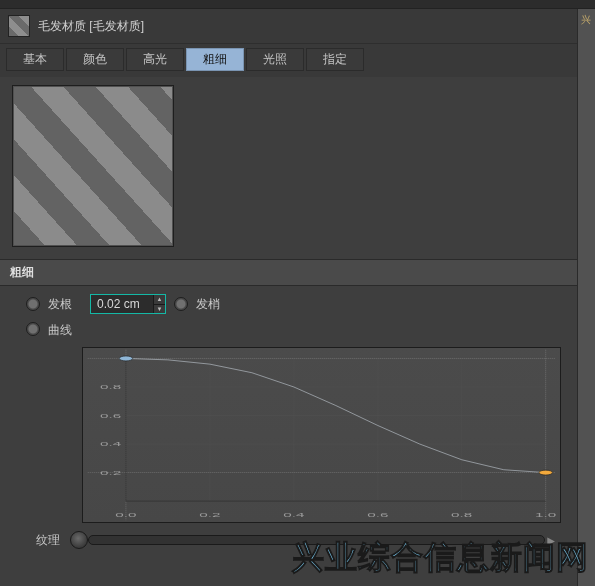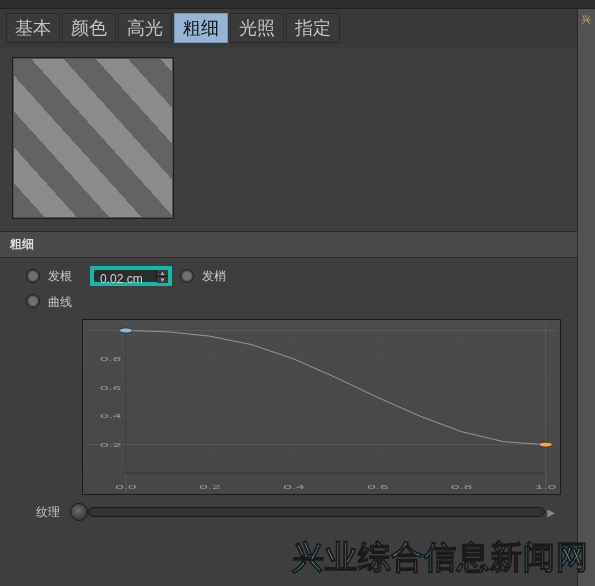--- a/index.html
+++ b/index.html
@@ -42,21 +42,21 @@
     width: 22px; height: 22px;
     background: repeating-linear-gradient(45deg,#6a6a6a 0 7px,#8e8e8e 7px 14px);
     border: 1px solid #222;
   }
   .title { color: #d0d0d0; }
   .tabs {
     display: flex; gap: 2px; padding: 4px 6px 6px;
     background: #393939;
   }
   .tab {
-    padding: 2px 8px; font-size: 18px;
+    padding: 2px 16px; font-size: 12px;
     background: #3a3a3a; color: #c4c4c4;
     border: 1px solid #2b2b2b;
     cursor: pointer;
   }
   .tab.active { background: #96b4d6; color: #111; border-color: #7a94b2; }
   .preview-wrap { padding: 8px 12px 12px; }
   .preview {
     width: 162px; height: 162px;
     background: repeating-linear-gradient(48deg,#636363 0 24px,#8b8b8b 24px 48px);
     border: 1px solid #1e1e1e;
@@ -73,21 +73,21 @@
   .row { display: flex; align-items: center; gap: 8px; margin-bottom: 8px; }
   .radio {
     width: 14px; height: 14px; border-radius: 50%;
     border: 1px solid #1e1e1e;
     background: radial-gradient(circle at 50% 50%, #707070 0 4px, #4a4a4a 5px);
     display: inline-block; flex: none;
   }
   .plabel { min-width: 34px; color: #c8c8c8; }
   .num-field {
     display: flex; align-items: stretch;
-    background: #2c2c2c; border: 4px solid #14b8a6;
+    background: #2c2c2c; border: 1px solid #14b8a6;
     height: 20px;
   }
   .num-field .val { padding: 2px 6px; min-width: 62px; color: #d6d6d6; }
   .num-field .spin {
     width: 12px; display: flex; flex-direction: column;
     border-left: 1px solid #1a1a1a;
   }
   .num-field .spin div {
     flex: 1; display: flex; align-items: center; justify-content: center;
     font-size: 6px; color: #bbb; background: #3a3a3a;
@@ -130,20 +130,24 @@
 <div class="topbar">
   <span class="ticon"></span>
 </div>
 
 <div class="right-strip">
   <div class="rtab">兴</div>
 </div>
 
 <div class="main">
 
+  <div class="header">
+    <div class="swatch-sm"></div>
+    <div class="title">毛发材质 [毛发材质]</div>
+  </div>
 
   <div class="tabs">
     <div class="tab">基本</div>
     <div class="tab">颜色</div>
     <div class="tab">高光</div>
     <div class="tab active">粗细</div>
     <div class="tab">光照</div>
     <div class="tab">指定</div>
   </div>
 

